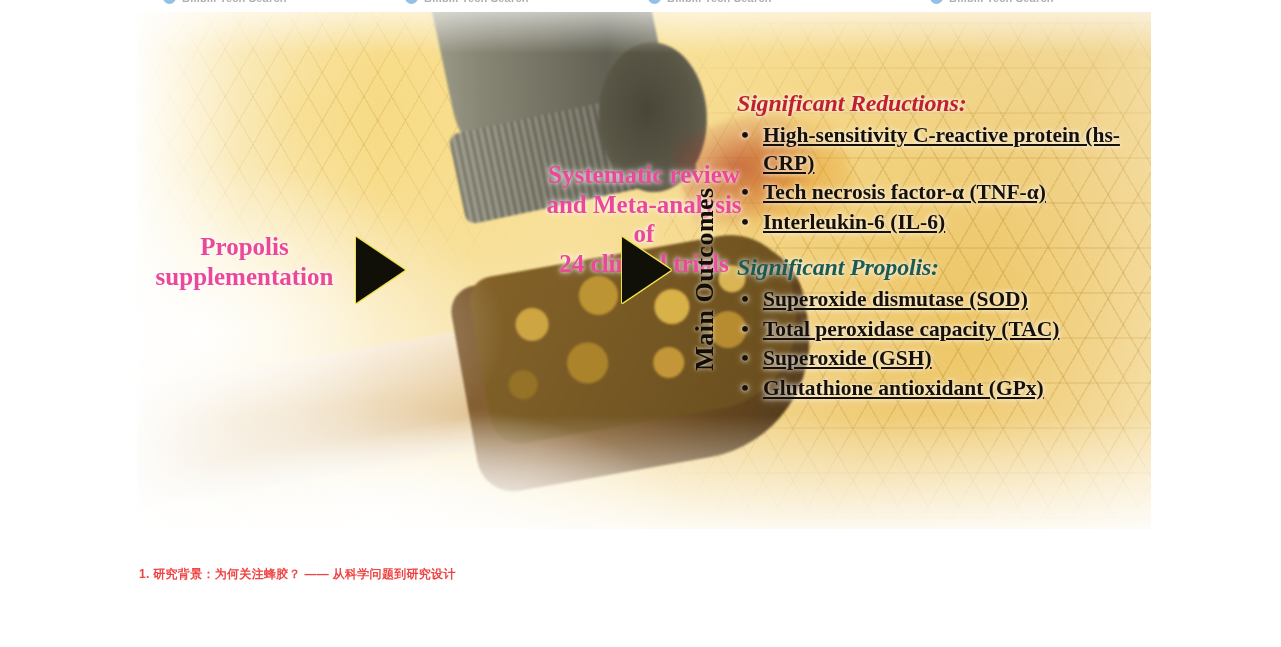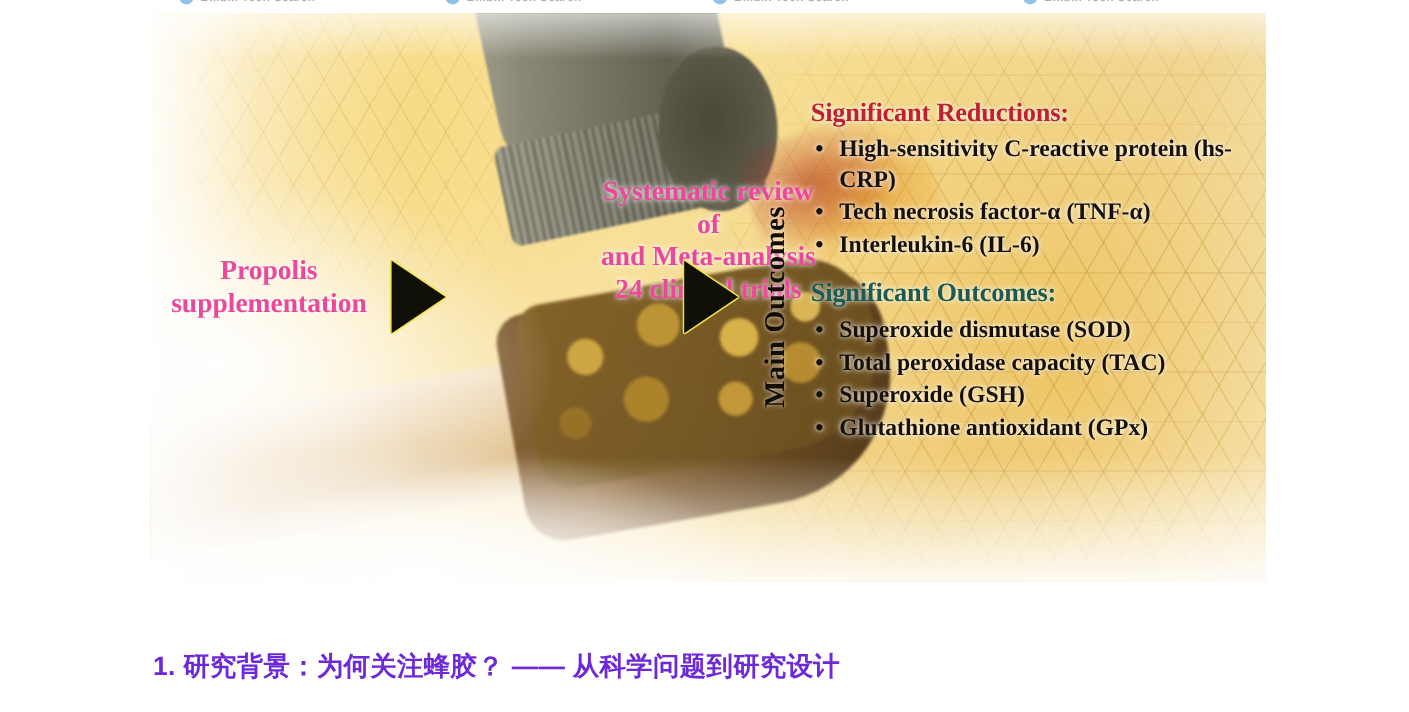--- a/index.html
+++ b/index.html
@@ -263,20 +263,21 @@
 
   
   #outcomes { left: 600px; top: 78px; width: 420px; }
   .outcome-block { margin-bottom: 18px; }
   .outcome-heading {
     font-size: 24px;
     font-weight: bold;
     letter-spacing: -.2px;
     margin-bottom: 5px;
     text-shadow: 0 0 4px rgba(255,255,255,.85), 0 0 8px rgba(255,255,255,.5);
+    font-style: italic;
   }
   .heading-reductions { color: #c02130; }
   .heading-increases  { color: #1d5a51; }
 
   .outcome-list { list-style: none; margin: 0; padding: 0; }
   .outcome-item {
     display: flex;
     align-items: flex-start;
     gap: 10px;
     font-size: 21.5px;
@@ -285,31 +286,31 @@
     line-height: 1.28;
     margin-bottom: 2px;
     text-shadow: 0 0 4px rgba(255,255,255,.88), 0 0 8px rgba(255,255,255,.55);
   }
   .bullet {
     flex: none;
     width: 16px;
     text-align: center;
     line-height: 1.28;
   }
-  .item-text { flex: 1 1 auto; }
+  .item-text { flex: 1 1 auto; text-decoration: underline; }
 
   
   #section-caption {
     position: absolute;
     left: 139px;
-    top: 590px;
+    top: 566px;
     font-family: "Liberation Sans", "DejaVu Sans", sans-serif;
-    font-size: 24px;
-    font-weight: bold;
-    color: #6d28d9;
+    font-size: 12px;
+    font-weight: bold;
+    color: #ef4444;
     letter-spacing: .3px;
     white-space: nowrap;
   }
 </style>
 </head>
 <body>
 
 <div id="watermark-strip">
   <div class="wm-cell" style="left:163px">
     <span class="wm-logo"></span>
@@ -354,22 +355,22 @@
 
   <div id="stage-input" class="fg flow-text">
     <div>Propolis</div>
     <div>supplementation</div>
   </div>
 
   <div id="arrow-1" class="fg arrow"></div>
 
   <div id="stage-method" class="fg flow-text">
     <div>Systematic review</div>
+    <div>and Meta-analysis</div>
     <div>of</div>
-    <div>and Meta-analysis</div>
     <div>24 clinical trials</div>
   </div>
 
   <div id="arrow-2" class="fg arrow"></div>
 
   <div id="main-outcomes-label" class="fg">
     <span class="rot">Main Outcomes</span>
   </div>
 
   <div id="outcomes" class="fg">
@@ -386,21 +387,21 @@
           <span class="item-text">Tech necrosis factor-α (TNF-α)</span>
         </li>
         <li class="outcome-item">
           <span class="bullet">•</span>
           <span class="item-text">Interleukin-6 (IL-6)</span>
         </li>
       </ul>
     </div>
 
     <div class="outcome-block">
-      <div class="outcome-heading heading-increases">Significant Outcomes:</div>
+      <div class="outcome-heading heading-increases">Significant Propolis:</div>
       <ul class="outcome-list">
         <li class="outcome-item">
           <span class="bullet">•</span>
           <span class="item-text">Superoxide dismutase (SOD)</span>
         </li>
         <li class="outcome-item">
           <span class="bullet">•</span>
           <span class="item-text">Total peroxidase capacity (TAC)</span>
         </li>
         <li class="outcome-item">

